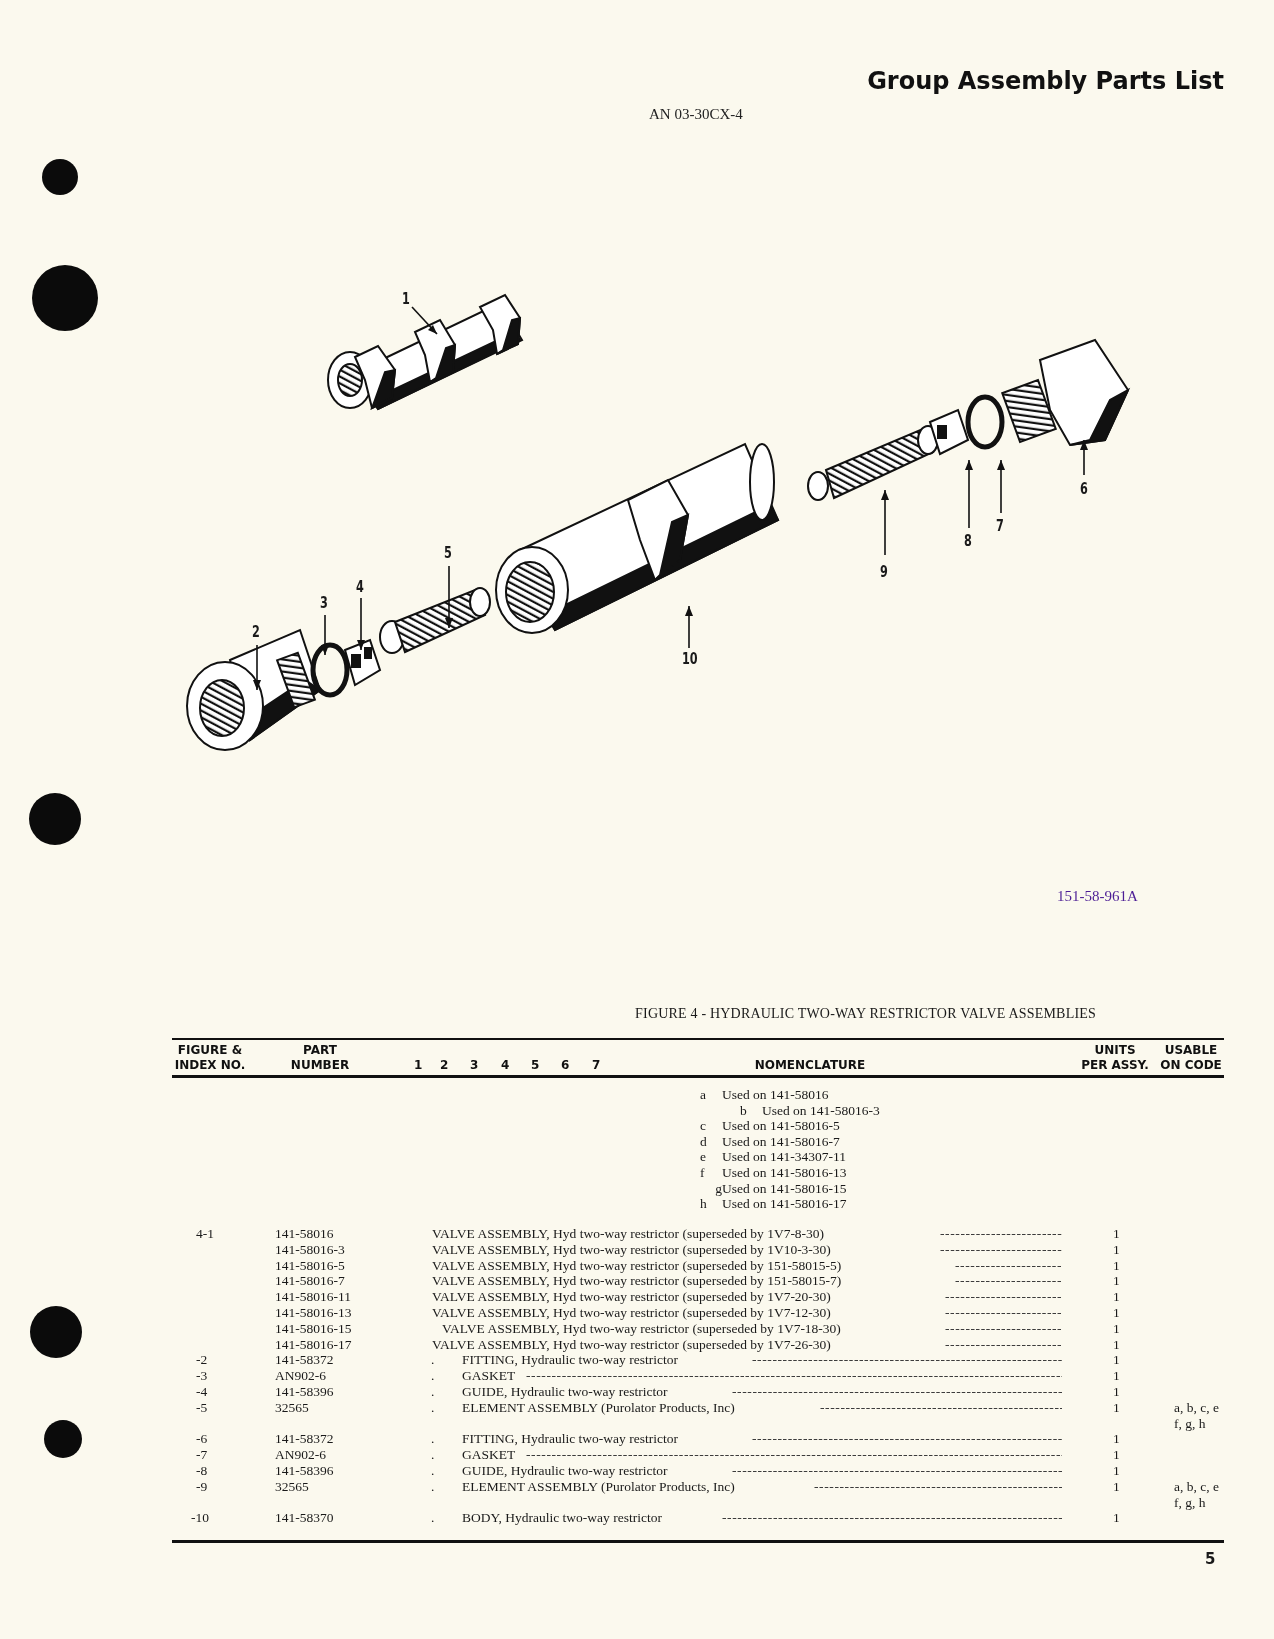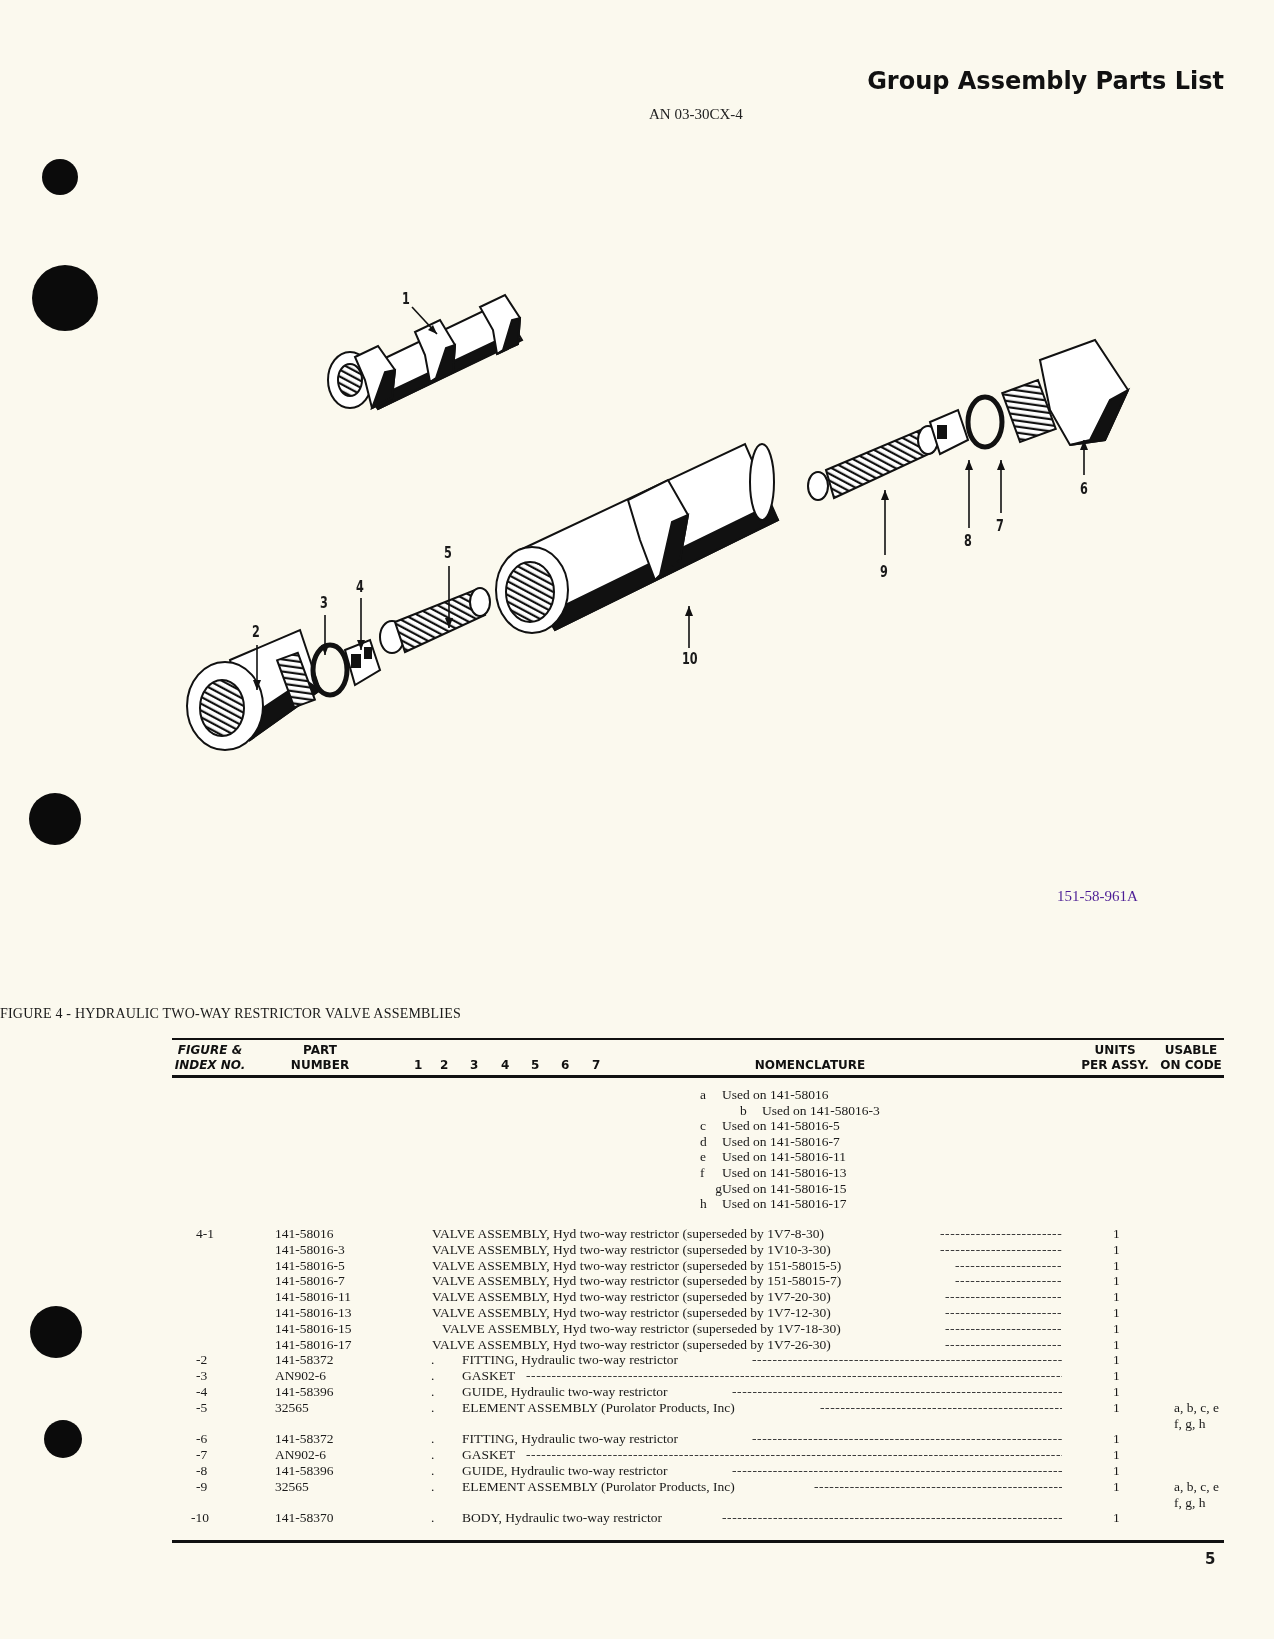--- a/index.html
+++ b/index.html
@@ -18,21 +18,21 @@
   }
   .doc-id {
     position: absolute; left: 649px; top: 106px;
     font-family: "Liberation Serif", serif; font-size: 15px; color: #222;
   }
   .fig-code {
     position: absolute; left: 1057px; top: 888px;
     font-family: "Liberation Serif", serif; font-size: 15px; color: #4c1d95;
   }
   .fig-caption {
-    position: absolute; left: 0; width: 1096px; top: 1006px; text-align: left;
+    position: absolute; left: 0; width: 1096px; top: 1006px; text-align: right;
     font-family: "Liberation Serif", serif; font-size: 14px; letter-spacing: 0.2px;
   }
   .rule { position: absolute; left: 172px; width: 1052px; background: #111; }
   .hdr {
     position: absolute; font-family: "DejaVu Sans", sans-serif; font-weight: bold;
     font-size: 12px; line-height: 15px; color: #111; text-align: center;
   }
   .row {
     position: absolute; left: 0; width: 1274px; height: 16px;
     font-family: "Liberation Serif", serif; font-size: 13.5px; line-height: 16px;
@@ -182,21 +182,21 @@
 <div class="callout" style="left:1080px;top:480px;">6</div>
 <div class="callout" style="left:996px;top:517px;">7</div>
 <div class="callout" style="left:964px;top:532px;">8</div>
 <div class="callout" style="left:880px;top:563px;">9</div>
 <div class="callout" style="left:682px;top:650px;">10</div>
 
 <div class="fig-code">151-58-961A</div>
 <div class="fig-caption">FIGURE 4 - HYDRAULIC TWO-WAY RESTRICTOR VALVE ASSEMBLIES</div>
 
 <div class="rule" style="top:1038px;height:2px;"></div>
-<div class="hdr" style="left:172px;top:1043px;width:76px;font-style:italic;">
+<div class="hdr" style="left:172px;top:1043px;width:76px;">
   <div>FIGURE &amp;</div>
   <div>INDEX NO.</div>
 </div>
 <div class="hdr" style="left:282px;top:1043px;width:76px;">
   <div>PART</div>
   <div>NUMBER</div>
 </div>
 <div class="hdr" style="left:410px;top:1058px;width:220px;text-align:left;word-spacing:0;">
   <span style="position:absolute;left:4px;">1</span>
   <span style="position:absolute;left:30px;">2</span>
@@ -215,21 +215,21 @@
   <div>USABLE</div>
   <div>ON CODE</div>
 </div>
 <div class="rule" style="top:1075px;height:3px;"></div>
 
 <div>
   <div class="legend-row" style="top:1087px;"><span class="legend-key">a</span><span>Used on 141-58016</span></div>
   <div class="legend-row" style="top:1102.6px;padding-left:40px;"><span class="legend-key">b</span><span>Used on 141-58016-3</span></div>
   <div class="legend-row" style="top:1118.2px;"><span class="legend-key">c</span><span>Used on 141-58016-5</span></div>
   <div class="legend-row" style="top:1133.8px;"><span class="legend-key">d</span><span>Used on 141-58016-7</span></div>
-  <div class="legend-row" style="top:1149.4px;"><span class="legend-key">e</span><span>Used on 141-58016-11</span></div>
+  <div class="legend-row" style="top:1149.4px;"><span class="legend-key">e</span><span>Used on 141-34307-11</span></div>
   <div class="legend-row" style="top:1165px;"><span class="legend-key">f</span><span>Used on 141-58016-13</span></div>
   <div class="legend-row" style="top:1180.6px;text-align:right;"><span class="legend-key">g</span><span>Used on 141-58016-15</span></div>
   <div class="legend-row" style="top:1196.2px;"><span class="legend-key">h</span><span>Used on 141-58016-17</span></div>
 </div>
 
 <div>
   <div class="row" style="top:1226px;">
       <span class="c-idx">4-1</span>
       <span class="c-part">141-58016</span>
       <span class="c-nom" style="left:432px;">VALVE ASSEMBLY,  Hyd two-way restrictor (superseded by 1V7-8-30)</span>

